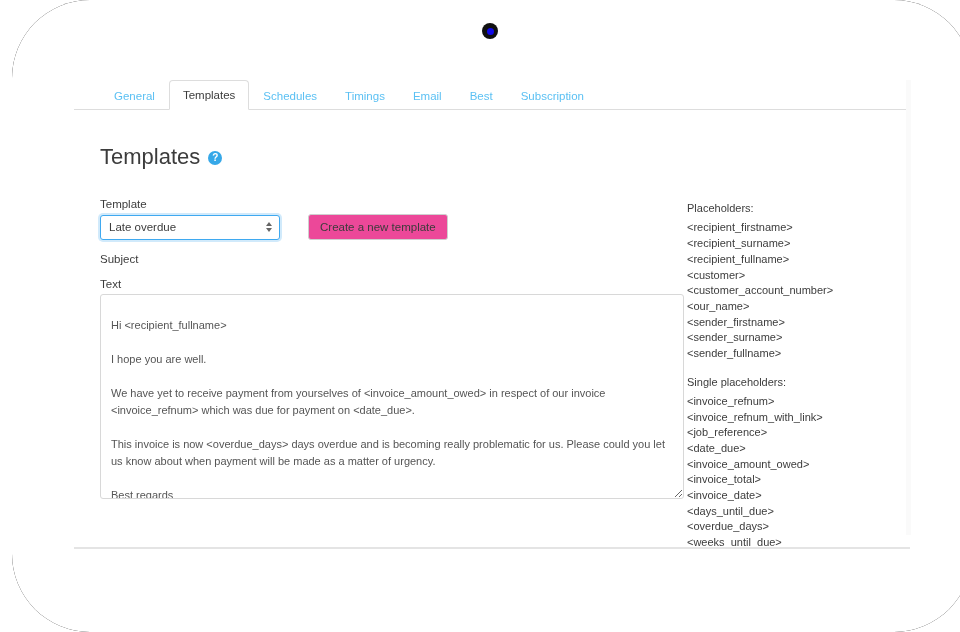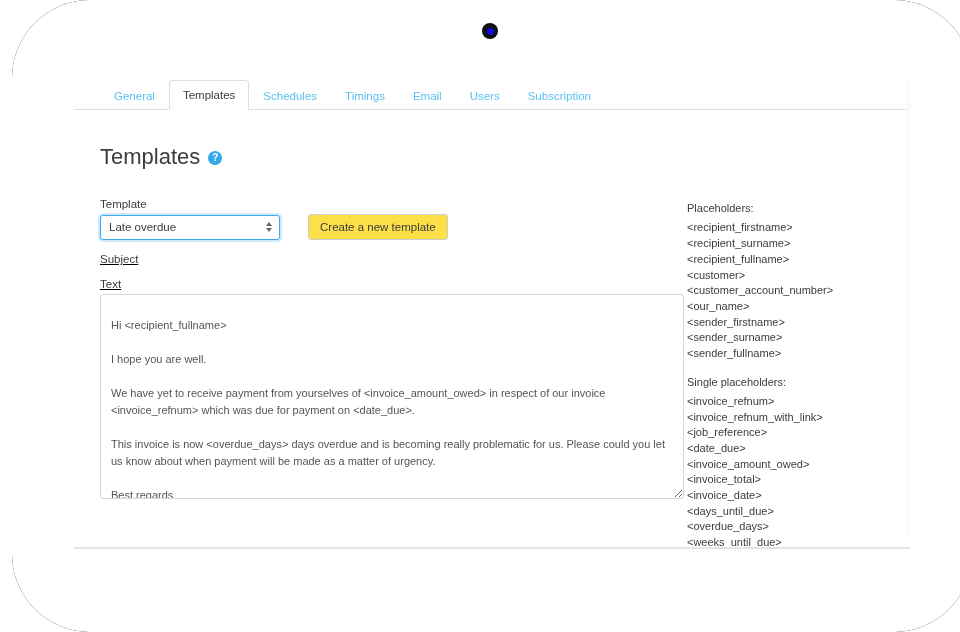--- a/index.html
+++ b/index.html
@@ -176,21 +176,21 @@
     border-right: 3.5px solid transparent;
   }
   .select-arrows i.up { border-bottom: 4px solid #666; }
   .select-arrows i.dn { border-top: 4px solid #666; }
 
   
   .btn {
     font-size: 11.5px;
     font-family: "Liberation Sans", sans-serif;
     color: #3c3c3c;
-    background: #fde047;
+    background: #ec4899;
     border: 1px solid #cfcfcf;
     border-radius: 3px;
     padding: 5px 11px;
     line-height: 14px;
     cursor: pointer;
   }
 
   
   .text-input {
     width: 584px; height: 26px;
@@ -212,21 +212,21 @@
     font-family: "Liberation Sans", sans-serif;
     color: #555;
     padding: 22px 10px;
     background: #ffffff;
     outline: none;
     resize: both;
     white-space: pre-wrap;
     overflow: hidden;
   }
 
-  .field-block { margin-top: 13px; text-decoration: underline; }
+  .field-block { margin-top: 13px; }
 
   
   .ph-heading {
     font-size: 11px;
     color: #3c3c3c;
     margin-bottom: 6px;
   }
   .ph-heading.second { margin-top: 14px; }
   .ph-item {
     font-size: 11px;
@@ -265,21 +265,21 @@
   </div>
 
   <div id="app-viewport">
 
     <div id="tabbar">
         <div class="tab">General</div>
         <div class="tab active">Templates</div>
         <div class="tab">Schedules</div>
         <div class="tab">Timings</div>
         <div class="tab">Email</div>
-        <div class="tab">Users</div>
+        <div class="tab">Best</div>
         <div class="tab">Subscription</div>
       </div>
 
     <div id="page-body">
 
       <div id="page-title-row">
         <h1 id="page-title">Templates</h1>
         <span class="help-icon">?</span>
       </div>
 

